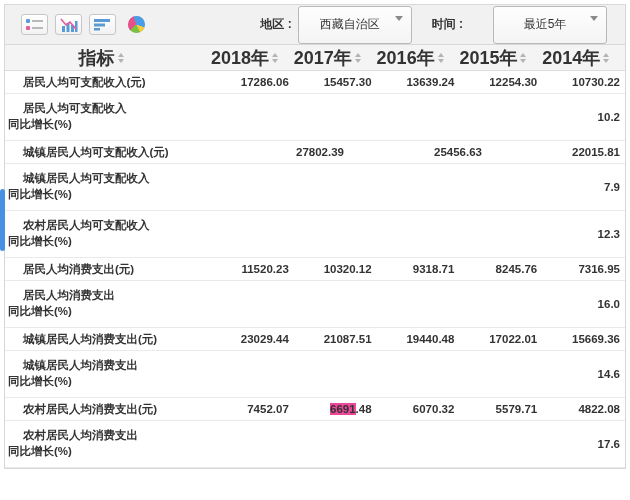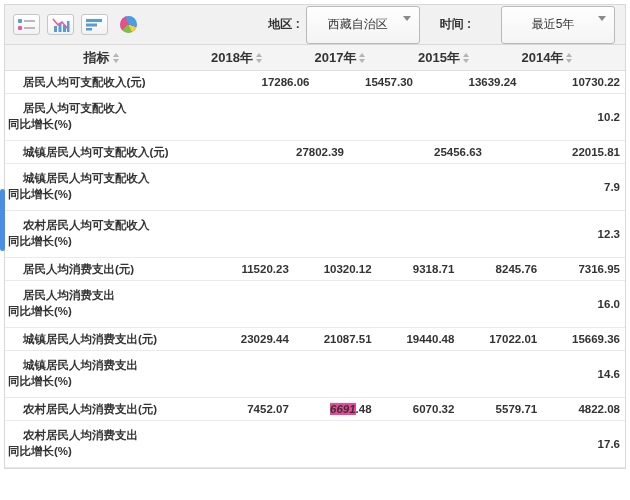--- a/index.html
+++ b/index.html
@@ -7,21 +7,21 @@
   body { font-family: "Liberation Sans", "DejaVu Sans", sans-serif; color: #333; position: relative; }
 
   .panel {
     position: absolute; left: 4px; top: 4px; width: 622px;
     border: 1px solid #d8d8d8; background: #fff;
   }
 
   
   .toolbar {
     height: 40px; background: #f1f1f1; border-bottom: 1px solid #d8d8d8;
-    display: flex; align-items: center; padding: 0 8px;
+    display: flex; align-items: center; padding: 0 16px;
   }
   .icon-btn {
     width: 27px; height: 21px; margin-right: 7px;
     background: linear-gradient(#ffffff, #f2f2f2);
     border: 1px solid #c6c6c6; border-radius: 3px;
     display: flex; align-items: center; justify-content: center;
     cursor: pointer; padding: 0;
   }
   .icon-btn.plain { background: transparent; border: 1px solid transparent; }
   .list-glyph { display: flex; flex-direction: column; gap: 3px; }
@@ -46,21 +46,21 @@
   .select .sel-text { padding-right: 10px; }
   .select .caret {
     position: absolute; right: 8px; top: 9px; width: 0; height: 0;
     border-left: 4px solid transparent; border-right: 4px solid transparent;
     border-top: 5px solid #8a8a8a;
   }
 
   
   .thead {
     height: 26px; background: #f4f4f4; border-bottom: 1px solid #dcdcdc;
-    display: flex; align-items: center; font-size: 13px; font-weight: bold;
+    display: flex; align-items: center; font-size: 18px; font-weight: bold;
   }
   .th { display: flex; align-items: center; }
   .th.ind { width: 206px; justify-content: center; padding-right: 14px; }
   .th.val { flex: 1; padding-right: 3px; }
   .sort { display: inline-flex; flex-direction: column; margin-left: 3px; gap: 2px; }
   .sort .up {
     width: 0; height: 0; border-left: 3px solid transparent; border-right: 3px solid transparent;
     border-bottom: 4px solid #b3b3b3;
   }
   .sort .down {
@@ -71,21 +71,21 @@
   .row { display: flex; border-bottom: 1px solid #eaeaea; background: #fff; font-size: 11.5px; font-weight: bold; }
   .row.single { height: 23px; }
   .row.double { height: 47px; }
   .cell.ind { width: 206px; }
   .row.single .cell.ind { display: flex; align-items: center; }
   .row.single .cell.ind .l1 { padding-left: 18px; }
   .row.double .cell.ind { display: flex; flex-direction: column; justify-content: space-between; padding: 7px 0 8px 0; }
   .row.double .cell.ind .l1 { padding-left: 18px; }
   .row.double .cell.ind .l2 { padding-left: 3px; }
   .cell.val { flex: 1; display: flex; align-items: center; justify-content: flex-end; padding-right: 5px; }
-  .text-selected { background: #ec4899; font-style: italic; }
+  .text-selected { background: #ec4899; }
 
   
   .scroll-indicator {
     position: absolute; left: 0; top: 189px; width: 5px; height: 62px;
     background: #4a90e2; border-radius: 3px;
   }
 
   svg { display: block; }
 </style>
 </head>
@@ -155,20 +155,27 @@
         </span>
     </div>
     <div class="th val">
       <span>2017年</span>
       <span class="sort">
           <span class="up"></span>
           <span class="down"></span>
         </span>
     </div>
     <div class="th val">
+      <span>2016年</span>
+      <span class="sort">
+          <span class="up"></span>
+          <span class="down"></span>
+        </span>
+    </div>
+    <div class="th val">
       <span>2015年</span>
       <span class="sort">
           <span class="up"></span>
           <span class="down"></span>
         </span>
     </div>
     <div class="th val">
       <span>2014年</span>
       <span class="sort">
           <span class="up"></span>
@@ -178,20 +185,21 @@
   </div>
 
   <div id="tbody">
       <div class="row single">
         <div class="cell ind">
           <div class="l1">居民人均可支配收入(元)</div>
         </div>
         <div class="cell val">17286.06</div>
         <div class="cell val">15457.30</div>
         <div class="cell val">13639.24</div>
+        <div class="cell val">12254.30</div>
         <div class="cell val">10730.22</div>
       </div>
       <div class="row double">
         <div class="cell ind">
           <div class="l1">居民人均可支配收入</div>
           <div class="l2">同比增长(%)</div>
         </div>
         <div class="cell val"></div>
         <div class="cell val"></div>
         <div class="cell val"></div>

